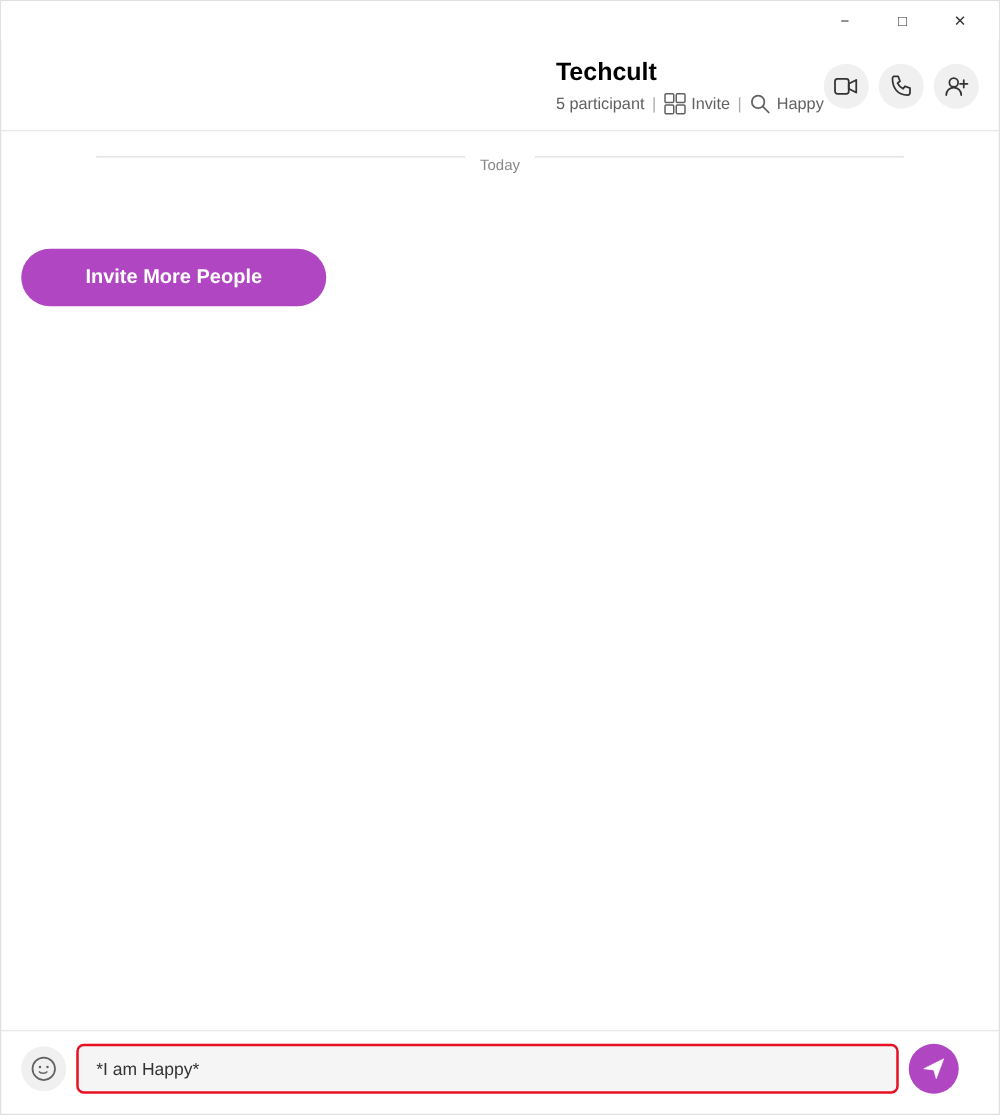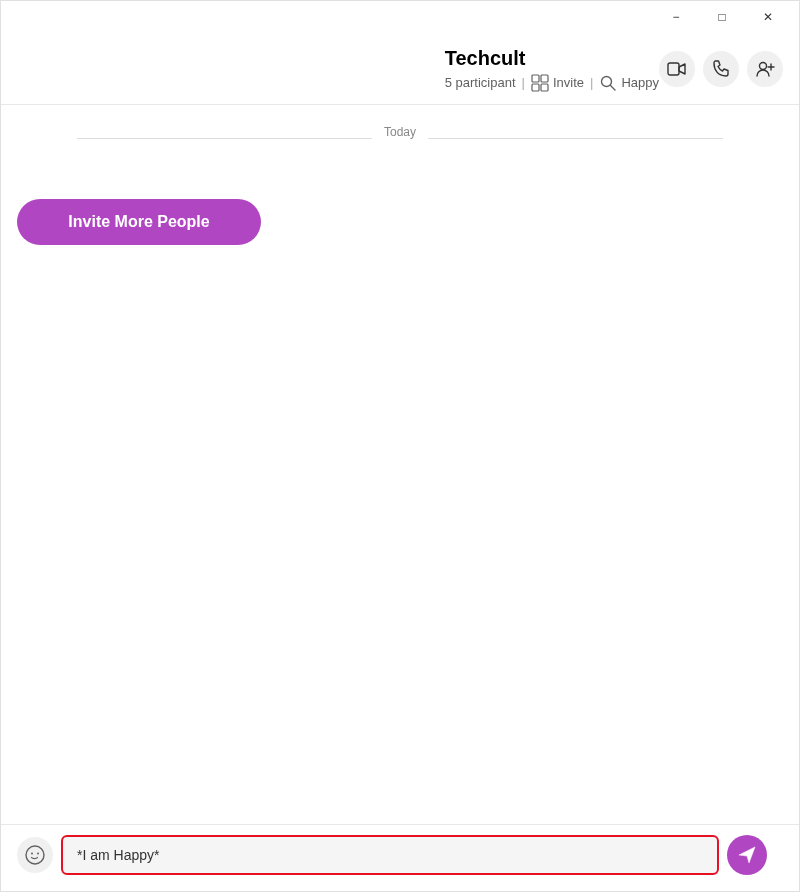--- a/index.html
+++ b/index.html
@@ -123,21 +123,21 @@
       flex: 1;
       overflow-y: auto;
       padding: 0 16px;
       display: flex;
       flex-direction: column;
       position: relative;
     }
 
     .date-separator {
       display: flex;
-      align-items: flex-end;
+      align-items: flex-start;
       gap: 12px;
       padding: 20px 60px;
       color: #888;
       font-size: 12px;
     }
 
     .date-separator-line {
       flex: 1;
       height: 1px;
       background: #ddd;

